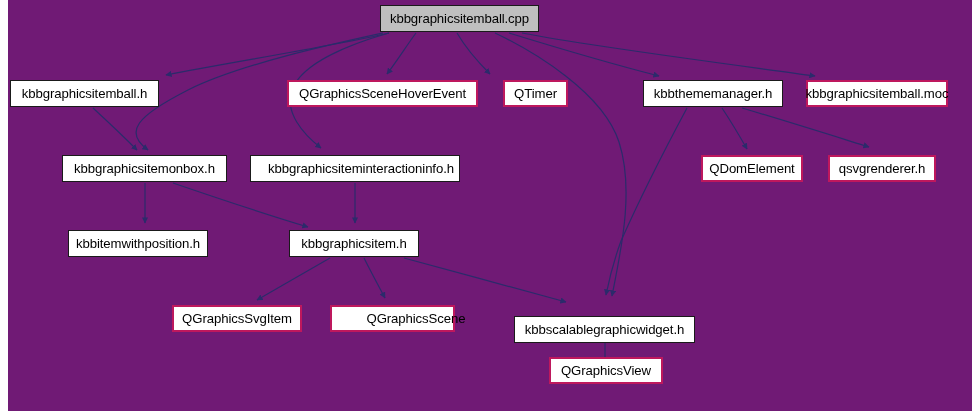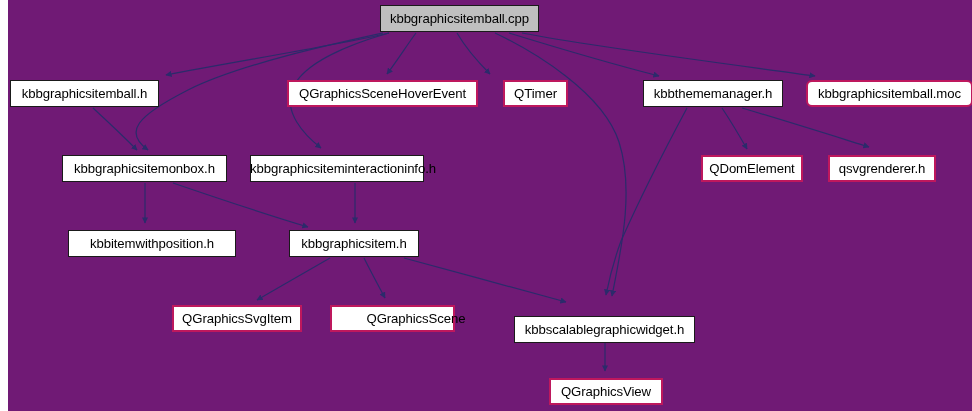--- a/index.html
+++ b/index.html
@@ -84,46 +84,46 @@
     </div>
     <div class="node" style="left: 279px; top: 80px; width: 191px; height: 27px;">
       <span>QGraphicsSceneHoverEvent</span>
     </div>
     <div class="node" style="left: 495px; top: 80px; width: 65px; height: 27px;">
       <span>QTimer</span>
     </div>
     <div class="node bold" style="left: 635px; top: 80px; width: 140px; height: 27px;">
       <span>kbbthememanager.h</span>
     </div>
-    <div class="node" style="left: 798px; top: 80px; width: 167px; height: 27px; border-radius: 6px;">
+    <div class="node" style="left: 798px; top: 80px; width: 142px; height: 27px;">
       <span>kbbgraphicsitemball.moc</span>
     </div>
     <div class="node bold" style="left: 54px; top: 155px; width: 165px; height: 27px;">
       <span>kbbgraphicsitemonbox.h</span>
     </div>
-    <div class="node bold" style="left: 242px; top: 155px; width: 174px; height: 27px; padding-left: 12px;">
+    <div class="node bold" style="left: 242px; top: 155px; width: 210px; height: 27px; padding-left: 12px;">
       <span>kbbgraphicsiteminteractioninfo.h</span>
     </div>
     <div class="node" style="left: 693px; top: 155px; width: 102px; height: 27px; justify-content: center;">
       <span>QDomElement</span>
     </div>
     <div class="node" style="left: 820px; top: 155px; width: 108px; height: 27px;">
       <span>qsvgrenderer.h</span>
     </div>
-    <div class="node bold" style="left: 60px; top: 230px; width: 168px; height: 27px;">
+    <div class="node bold" style="left: 60px; top: 230px; width: 140px; height: 27px;">
       <span>kbbitemwithposition.h</span>
     </div>
     <div class="node" style="left: 164px; top: 305px; width: 130px; height: 27px;">
       <span>QGraphicsSvgItem</span>
     </div>
     <div class="node bold" style="left: 281px; top: 230px; width: 130px; height: 27px;">
       <span>kbbgraphicsitem.h</span>
     </div>
     <div class="node" style="left: 322px; top: 305px; width: 125px; height: 27px; padding-left: 47px;">
       <span>QGraphicsScene</span>
     </div>
     <div class="node bold" style="left: 506px; top: 316px; width: 181px; height: 27px;">
       <span>kbbscalablegraphicwidget.h</span>
     </div>
-    <div class="node" style="left: 541px; top: 378px; width: 114px; height: 27px;">
+    <div class="node" style="left: 541px; top: 357px; width: 114px; height: 27px;">
       <span>QGraphicsView</span>
     </div>
   </div>
 
 </body></html>

